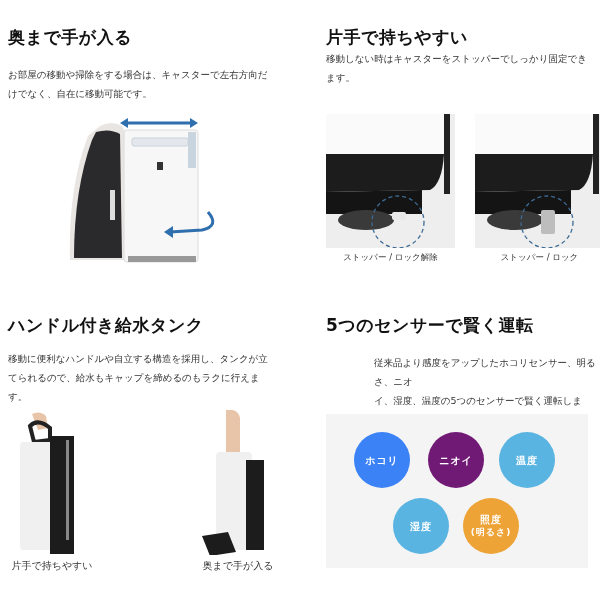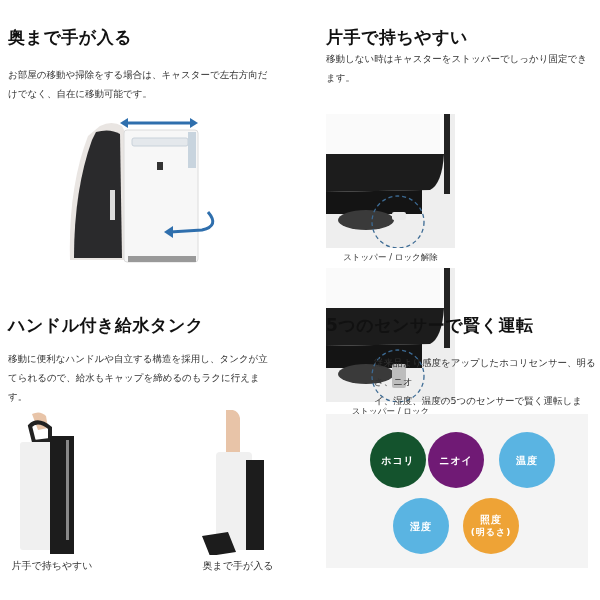--- a/index.html
+++ b/index.html
@@ -11,21 +11,21 @@
   .desc { font-size: 9.5px; line-height: 19px; color: #333; }
 
   
   #s1 { left: 8px; top: 26px; width: 275px; }
   #s1 .desc { margin-top: 16px; }
   .caster-img { position: absolute; left: 60px; top: 108px; width: 170px; height: 160px; }
 
   
   #s2 { left: 326px; top: 26px; width: 270px; }
   #s2 .desc { margin-top: 0; }
-  .stopper-wrap { position: absolute; left: 326px; top: 114px; width: 262px; height: 150px; display: flex; gap: 4px; flex-direction: column; }
+  .stopper-wrap { position: absolute; left: 326px; top: 114px; width: 262px; height: 150px; display: flex; gap: 20px; }
   .stopper { width: 129px; display: flex; flex-direction: column; align-items: center; }
   .stopper-photo { width: 129px; height: 134px; position: relative; overflow: hidden; background: linear-gradient(#f6f6f6, #e8e8e8); }
   .stopper-cap { font-size: 8.5px; color: #333; margin-top: 4px; white-space: nowrap; }
 
   
   #s3 { left: 8px; top: 314px; width: 280px; }
   #s3 .desc { margin-top: 12px; }
   .tanks { position: absolute; left: 10px; top: 410px; width: 270px; height: 160px; display: flex; justify-content: space-between; }
   .tank { width: 84px; display: flex; flex-direction: column; align-items: center; }
   .tank-photo { width: 84px; height: 145px; position: relative; }
@@ -144,21 +144,21 @@
 </div>
 
 <div class="section" id="s4">
   <div class="title">5つのセンサーで賢く運転</div>
   <div class="desc">
     <div>従来品より感度をアップしたホコリセンサー、明るさ、ニオ</div>
     <div>イ、湿度、温度の5つのセンサーで賢く運転します。</div>
   </div>
 </div>
 <div class="sensor-box">
-  <div class="circle" style="left:44px; top:18px; background:#14532d;">
+  <div class="circle" style="left:28px; top:18px; background:#3b82f6;">
     <span>ホコリ</span>
   </div>
   <div class="circle" style="left:102px; top:18px; background:#701a75;">
     <span>ニオイ</span>
   </div>
   <div class="circle" style="left:173px; top:18px; background:#5ab4e2;">
     <span>温度</span>
   </div>
   <div class="circle" style="left:67px; top:84px; background:#5ab4e2;">
     <span>湿度</span>

